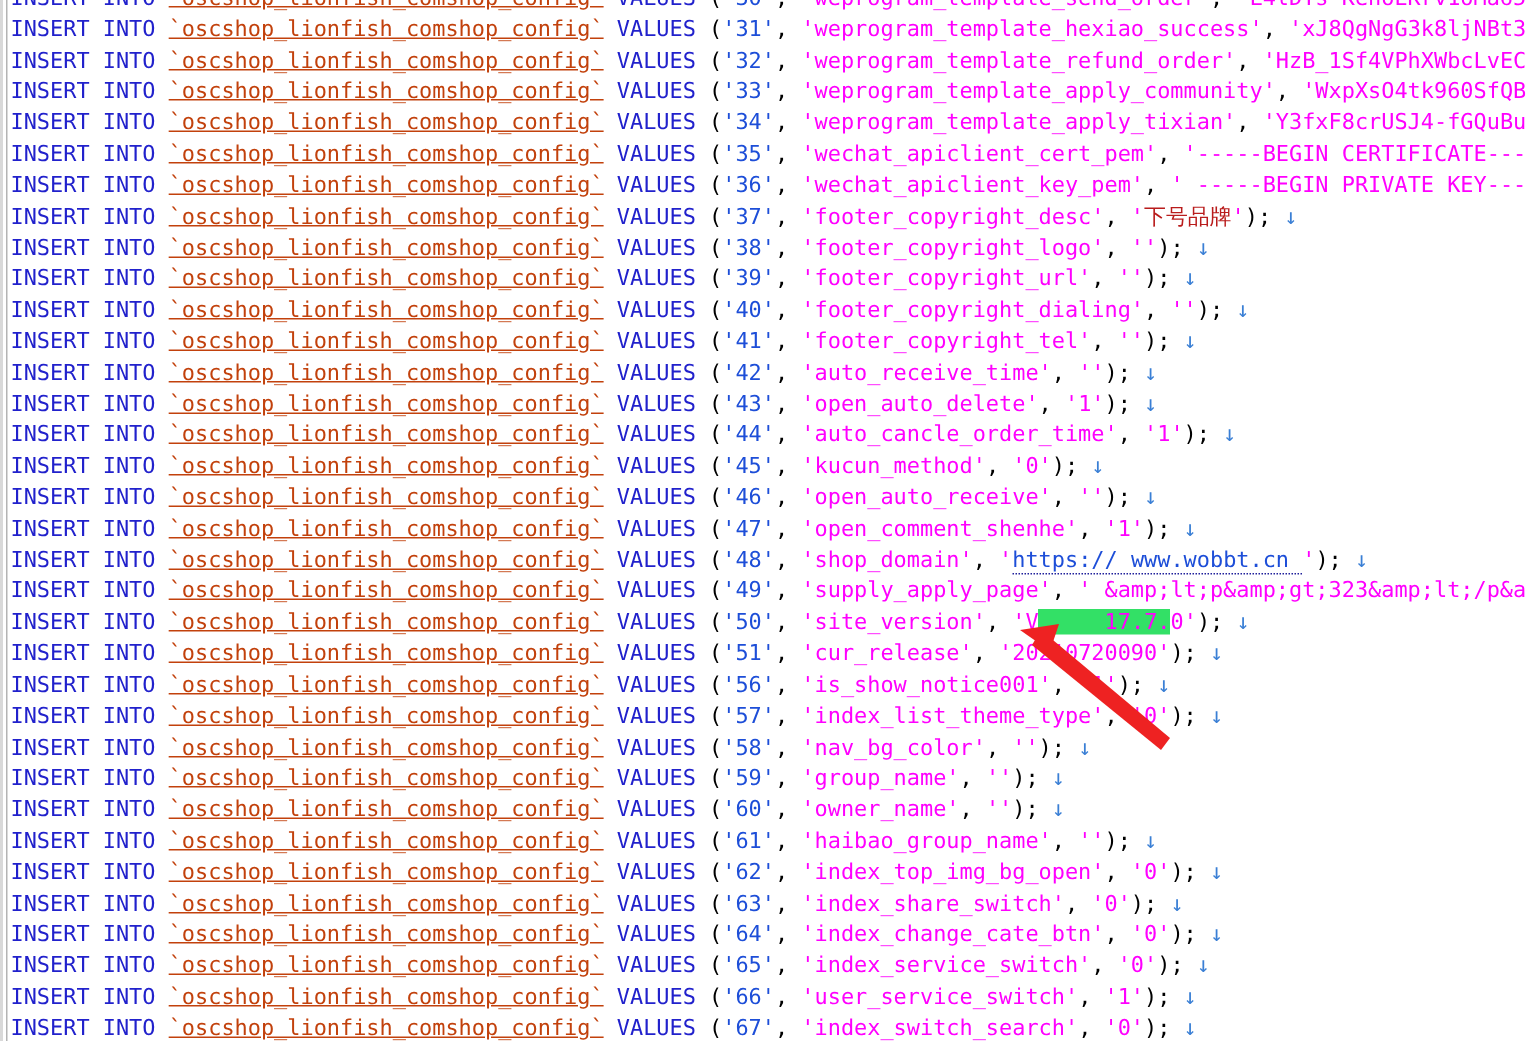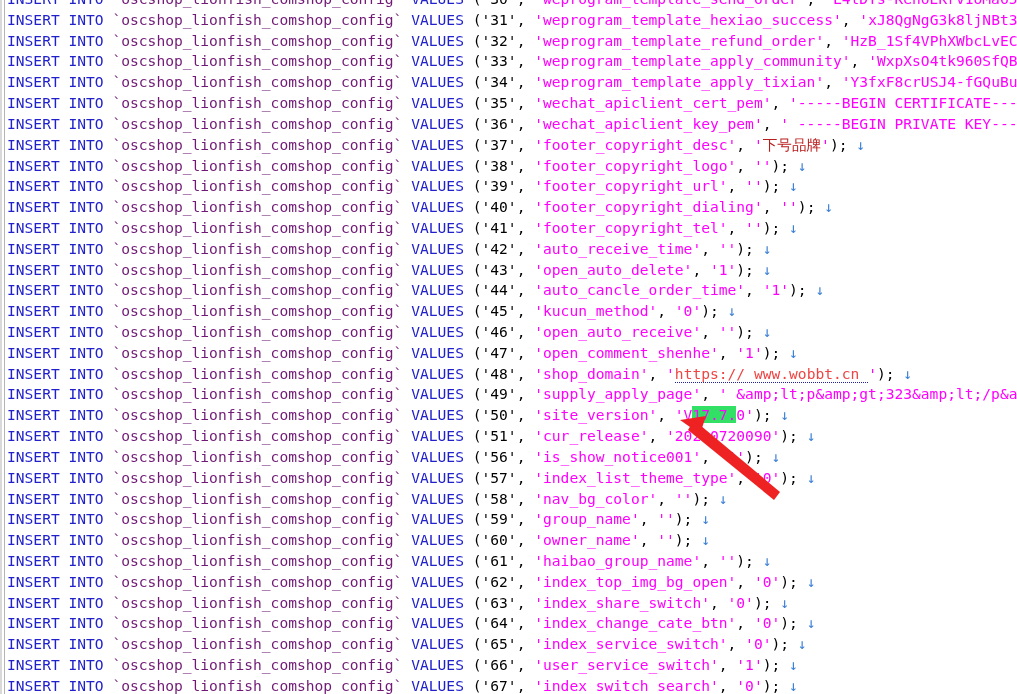--- a/index.html
+++ b/index.html
@@ -52,33 +52,34 @@
     height: 20.82px;
     line-height: 20.82px;
     white-space: pre;
     font-size: 14.6px;
     letter-spacing: 0px;
     color: #000000;
   }
 
   
   .kw      { color: #2121cc; font-weight: normal; }
-  .tick    { color: #701a75; }
+  .tick    { color: #c2410c; text-decoration: underline; }
   .punct   { color: #000000; }
   .str     { color: #ff00ff; }
-  .num     { color: #000000; text-align: right; }
+  .num     { color: #1d4ed8; text-align: right; }
   .faded   { color: #b91c1c; }
   .eol     { color: #3a7fd5; }
   .url     {
-    color: #ef4444;
+    color: #1d4ed8;
     border-bottom: 1px dotted #20209b;
   }
   .hl {
     background: #33e066;
     color: #ff00ff;
+    padding-left: 44px;
   }
 
   
   .arrow-annot {
     position: absolute;
     left: 680px;
     top: 408px;
     width: 110px;
     height: 92px;
     pointer-events: none;

